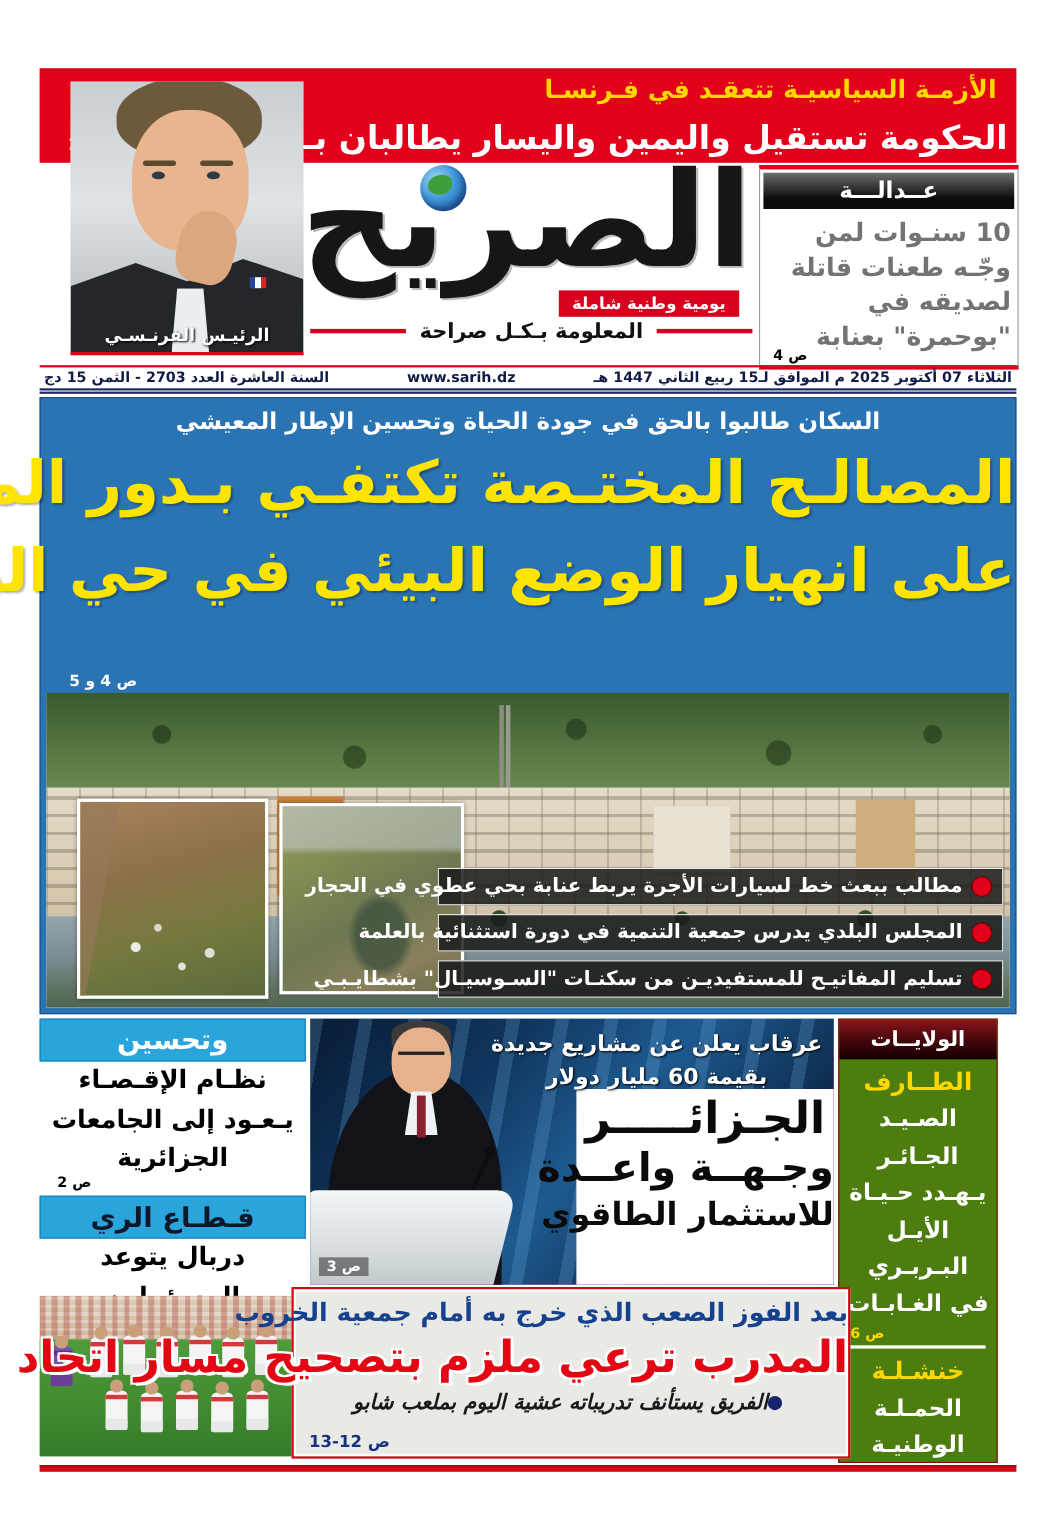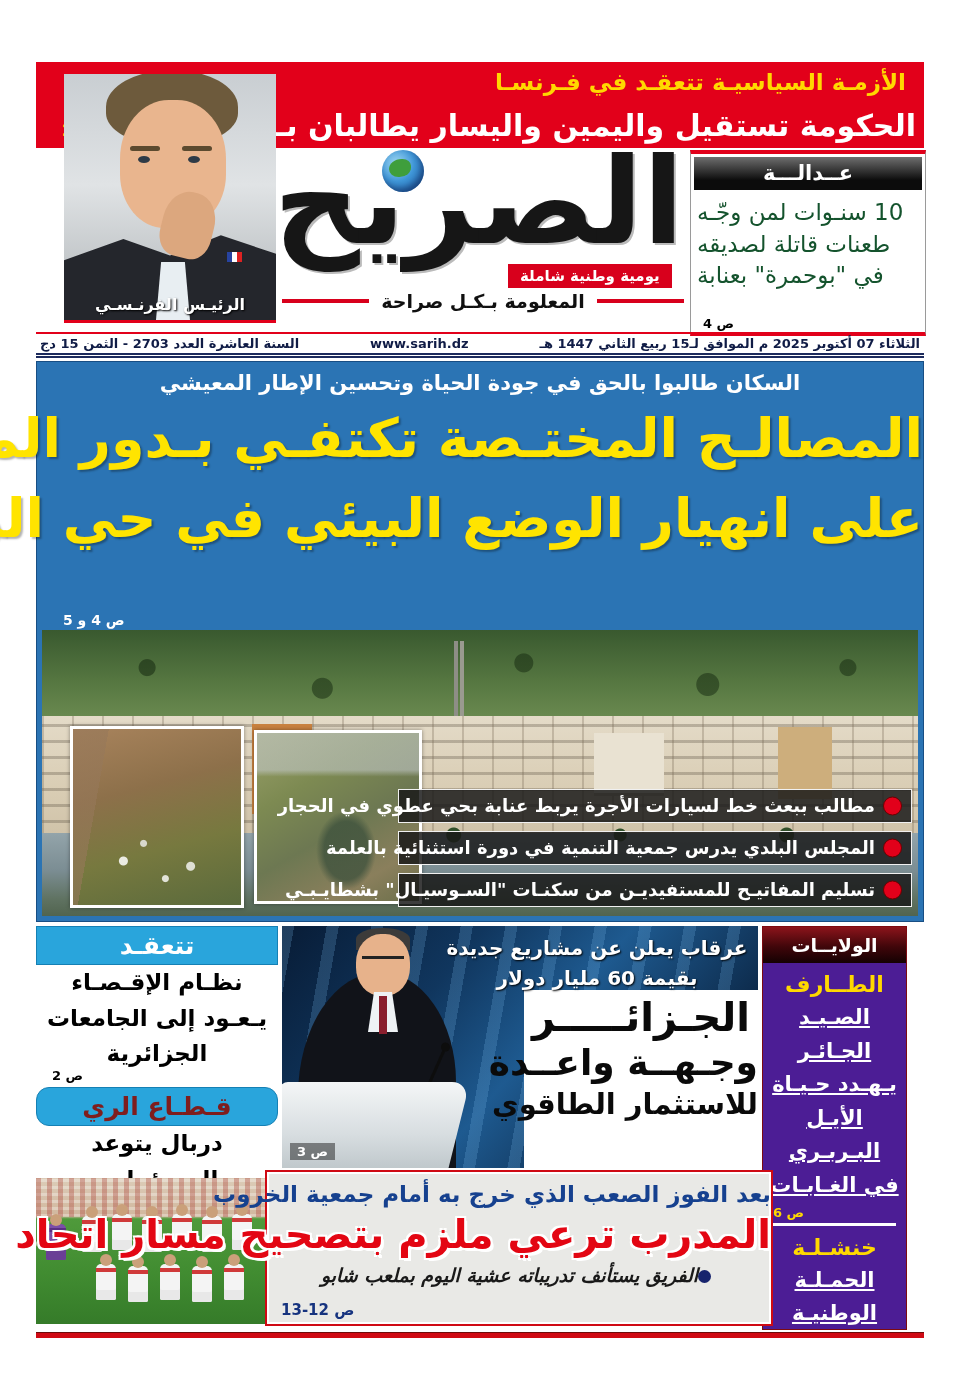--- a/index.html
+++ b/index.html
@@ -43,21 +43,21 @@
               padding:3px 12px;direction:rtl;white-space:nowrap;}
   .tagline-row{position:absolute;left:0;bottom:20px;width:100%;display:flex;align-items:center;gap:12px;text-align:center;}
   .tagline-row .rule{flex:1;height:4px;background:#d8001c;}
   .tagline{font-size:19px;font-weight:bold;color:#101010;direction:rtl;white-space:nowrap;}
 
   
   .justice{left:690px;top:150px;width:234px;height:178px;background:#fff;border:1px solid #9a9a9a;
            border-top:4px solid #e2001a;border-bottom:4px solid #e2001a;}
   .j-header{margin:3px;height:33px;line-height:33px;text-align:center;color:#fff;font-size:21px;font-weight:bold;
             letter-spacing:4px;background:linear-gradient(180deg,#6e6e6e 0%,#0c0c0c 70%);direction:rtl;}
-  .j-headline{padding:4px 6px 0;text-align:left;font-size:23px;font-weight:normal;color:#14532d;line-height:1.38;direction:rtl;}
+  .j-headline{padding:4px 6px 0;text-align:right;font-size:23px;font-weight:bold;color:#737373;line-height:1.38;direction:rtl;}
   .j-page{position:absolute;left:12px;bottom:1px;font-size:13px;font-weight:bold;color:#000;}
 
   
   .date-strip{left:36px;top:332px;width:888px;height:26px;border-top:2px solid #e2001a;border-bottom:5px double #1c2a5c;
               display:flex;justify-content:space-between;align-items:center;padding:0 4px;box-sizing:border-box;
               color:#101c46;font-size:13px;font-weight:bold;}
   .date-strip span{direction:rtl;white-space:nowrap;}
 
   
   .main-story{left:36px;top:361px;width:888px;height:561px;background:#2b74b4;border:1px solid #184e84;box-sizing:border-box;}
@@ -106,21 +106,21 @@
   .bullets{position:absolute;right:6px;bottom:9px;width:514px;display:flex;flex-direction:column;gap:8px;}
   .bullet-bar{position:relative;background:rgba(24,24,24,.84);border:1px solid #f0f0f0;color:#fff;
               font-size:18px;font-weight:bold;padding:5px 36px 6px 8px;text-align:center;direction:rtl;white-space:nowrap;}
   .bullet-dot{position:absolute;right:9px;top:50%;transform:translateY(-50%);width:17px;height:17px;border-radius:50%;
               background:#e2001a;border:1px solid #6d0000;}
 
   
   .left-col{left:36px;top:926px;width:242px;}
   .lc-bar{background:#29a5dc;border:1px solid #1580b4;color:#fff;font-size:25px;font-weight:bold;text-align:center;
           height:37px;line-height:37px;direction:rtl;}
-  .lc-bar.cream{color:#7f1d1d;border-radius:13px;}
+  .lc-bar.cream{color:#0f172a;}
   .lc-kicker{color:#e30613;font-size:25px;font-weight:bold;text-align:center;margin:5px 0 2px;direction:rtl;}
   .lc-headline{color:#000;font-size:23px;font-weight:bold;text-align:center;line-height:1.55;direction:rtl;padding:0 2px;}
   .lc-page{font-size:13px;font-weight:bold;color:#000;text-align:left;padding-left:16px;margin:-4px 0 4px;}
 
   .team-photo{left:36px;top:1178px;width:242px;height:146px;overflow:hidden;z-index:2;
           background:linear-gradient(180deg,#dcccb8 0%,#d1b79e 26%,#4f9a3b 28%,#418c31 65%,#357b29 100%);}
   .team-photo::before{content:"";position:absolute;left:0;top:0;width:100%;height:27%;
           background:repeating-linear-gradient(90deg,rgba(170,60,50,.35) 0 5px,transparent 5px 11px),
                      repeating-linear-gradient(0deg,rgba(255,255,255,.3) 0 3px,transparent 3px 7px);}
   .player{position:absolute;width:20px;height:36px;background:#f4f4f4;border-radius:5px 5px 2px 2px;box-shadow:inset 0 -10px 0 #e8e8e8;}
@@ -148,25 +148,25 @@
   .cs-kicker{position:absolute;top:7px;right:8px;width:306px;color:#fff;font-size:20px;font-weight:bold;text-align:center;
              line-height:1.5;direction:rtl;text-shadow:1px 1px 2px #000;z-index:3;}
   .cs-panel{position:absolute;right:0;bottom:0;width:234px;height:178px;background:#fff;z-index:2;}
   .cs-l1{margin-top:4px;text-align:center;font-size:40px;font-weight:bold;color:#0a0a0a;direction:rtl;white-space:nowrap;}
   .cs-l2{margin-top:2px;text-align:center;font-size:36px;font-weight:bold;color:#0a0a0a;direction:rtl;white-space:nowrap;}
   .cs-l3{margin-top:4px;text-align:center;font-size:29px;font-weight:bold;color:#0a0a0a;direction:rtl;white-space:nowrap;}
   .cs-page{position:absolute;left:8px;bottom:8px;color:#fff;font-size:13px;font-weight:bold;z-index:3;
            background:rgba(10,10,10,.45);padding:1px 7px;margin-top:21px;}
 
   
-  .right-col{left:762px;top:926px;width:145px;height:404px;background:#4c1d95;border:1px solid #7d0a10;box-sizing:border-box;}
+  .right-col{left:762px;top:926px;width:145px;height:404px;background:#4d7c0f;border:1px solid #7d0a10;box-sizing:border-box;}
   .rc-header{height:36px;line-height:36px;text-align:center;color:#fff;font-size:19px;font-weight:bold;letter-spacing:2px;
              background:linear-gradient(180deg,#8c141b 0%,#40060a 55%,#140102 100%);direction:rtl;}
   .rc-city{color:#ffd800;font-size:22px;font-weight:bold;text-align:center;margin-top:9px;direction:rtl;}
-  .rc-headline{color:#fff;font-size:21px;font-weight:bold;text-align:center;line-height:1.6;padding:4px 5px 0;direction:rtl;text-decoration:underline;}
+  .rc-headline{color:#fff;font-size:21px;font-weight:bold;text-align:center;line-height:1.6;padding:4px 5px 0;direction:rtl;}
   .rc-page{color:#ffd800;font-size:13px;font-weight:bold;text-align:left;padding-left:10px;margin-top:2px;}
   .rc-divider{height:3px;background:#fff;margin:3px 10px 1px;}
 
   
   .sport-box{left:250px;top:1170px;width:508px;height:156px;background:#e9e9e6;border:2px solid #cf0a14;
              box-shadow:inset 0 0 0 2px #fff;z-index:5;overflow:visible;box-sizing:border-box;margin-left:15px;}
   .sp-kicker{margin-top:9px;text-align:center;color:#16418f;font-size:23px;font-weight:bold;direction:rtl;white-space:nowrap;}
   .sp-headline{margin-top:4px;text-align:center;color:#e30613;font-size:40px;font-weight:bold;direction:rtl;white-space:nowrap;
        text-shadow:-2px -2px 0 #fff,2px -2px 0 #fff,-2px 2px 0 #fff,2px 2px 0 #fff,3px 3px 0 #fff;}
   .sp-sub{margin-top:7px;text-align:center;color:#191919;font-size:19px;font-weight:bold;font-style:italic;direction:rtl;}
@@ -253,21 +253,21 @@
         </div>
         <div class="bullet-bar">
           <span class="bullet-dot"></span>
           <span>تسليم المفاتيـح للمستفيديـن من سكنـات "السـوسيـال" بشطايـبـي</span>
         </div>
       </div>
     </div>
   </div>
 
   <div class="abs left-col">
-    <div class="lc-bar">تتعقـد</div>
+    <div class="lc-bar">وتحسين</div>
     <div class="lc-headline">نظـام الإقـصـاء يـعـود إلى الجامعات الجزائرية</div>
     <div class="lc-page">ص 2</div>
     <div class="lc-bar cream">قـطـاع الري</div>
     <div class="lc-headline">دربال يتوعد المسؤولين والشركات المقصرة في إنجاز المشاريع</div>
     <div class="lc-page">ص 2</div>
   </div>
 
   <div class="abs team-photo">
     <div class="player gk" style="left:10px;top:46px;"></div>
     <div class="player" style="left:46px;top:38px;"></div>

